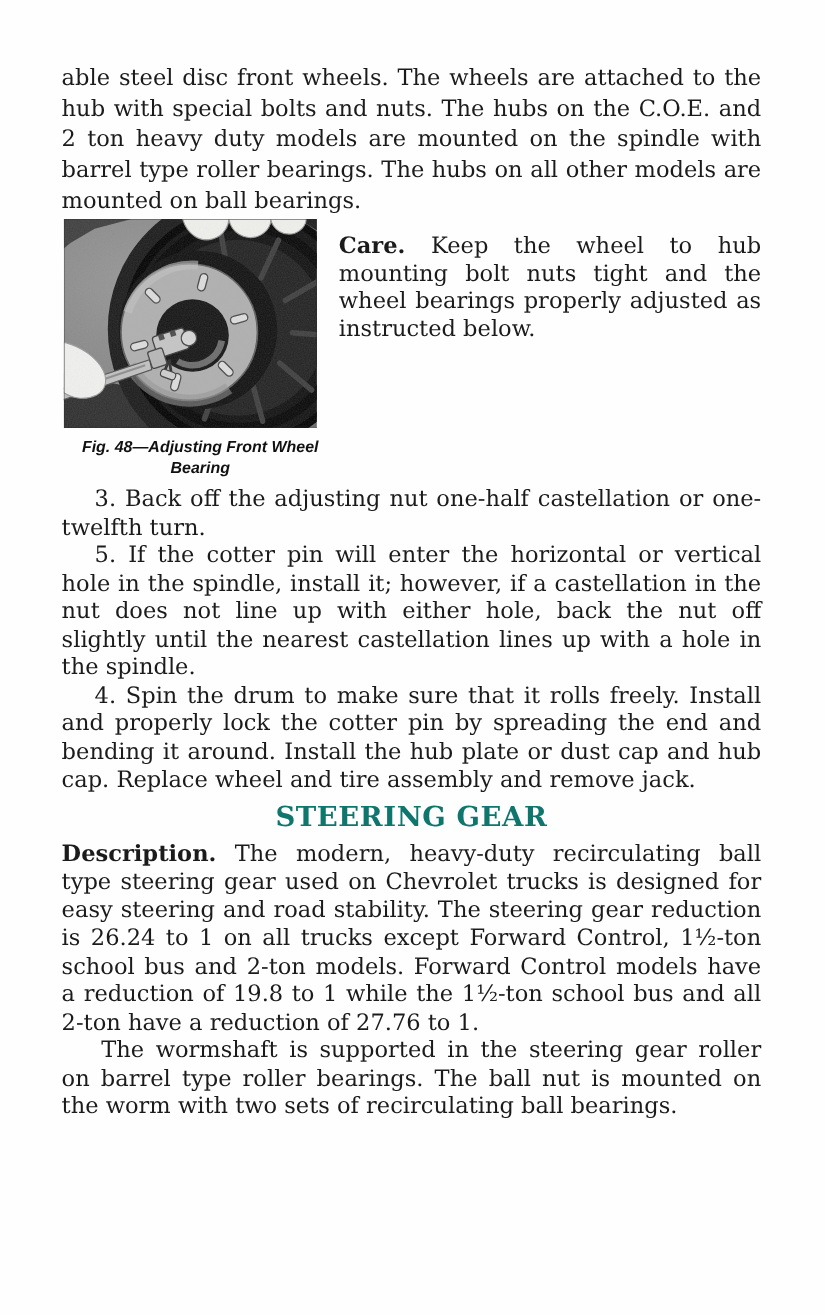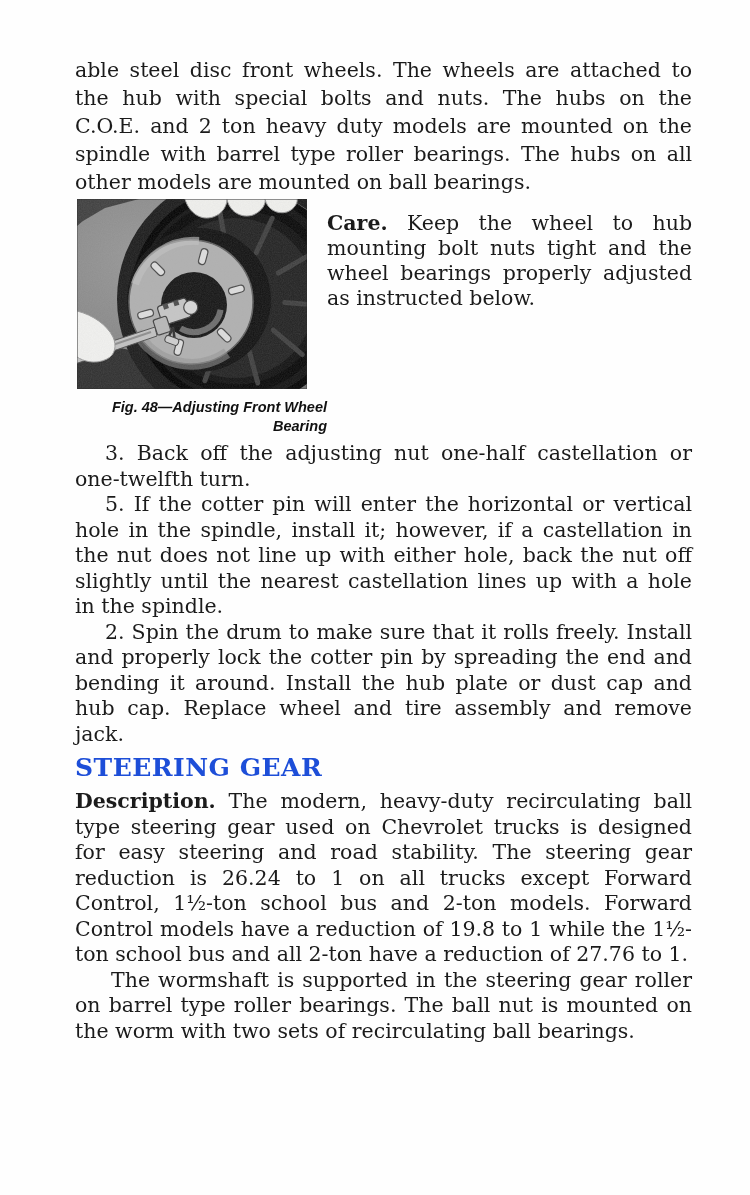--- a/index.html
+++ b/index.html
@@ -8,21 +8,21 @@
     background:#ffffff;
     font-family:"DejaVu Serif", serif;
     -webkit-font-smoothing:antialiased;
   }
   .page{
     position:relative;
     width:750px;height:1195px;
     box-sizing:border-box;
     background:#fefefe;
     color:#1b1b1b;
-    padding:56px 58px 0 75px;
+    padding:56px 58px 0 56px;
     overflow:hidden;
   }
   .body-p{
     margin:0;
     font-size:20.5px;
     line-height:25.5px;
     text-align:justify;
     color:#1b1b1b;
   }
   .intro{line-height:28px;}
@@ -43,41 +43,42 @@
     display:block;
     width:230px;height:190px;
     margin-left:2px;
   }
   .figure-caption{
     font-family:"Liberation Sans", sans-serif;
     font-weight:bold;
     font-style:italic;
     font-size:14.5px;
     line-height:19px;
-    text-align:right;
+    text-align:center;
     color:#111111;
     margin-top:9px;
     width:252px;
   }
   .cap-line{display:block;}
   .side-col{flex:1 1 auto;min-width:0;}
   .side-p{
     margin:12px 0 6px 0;
     font-size:20.5px;
     line-height:25px;
     text-align:justify;
     color:#1b1b1b;
   }
   .section-heading{
     margin:6px 0 6px 0;
     font-size:25px;
     line-height:30px;
     font-weight:bold;
+    text-align:center;
     letter-spacing:0.5px;
-    color:#1d4ed8;
+    color:#0f766e;
   }
 </style>
 </head>
 <body>
 
 <div class="page">
 
   <p class="body-p intro">able steel disc front wheels. The wheels are attached to the hub with special bolts and nuts. The hubs on the C.O.E. and 2 ton heavy duty models are mounted on the spindle with barrel type roller bearings. The hubs on all other models are mounted on ball bearings.</p>
 
   <div class="figure-band">
@@ -170,20 +171,20 @@
       </figcaption>
     </figure>
 
     <div class="side-col">
       <p class="side-p"><span class="lead">Care.</span><span> Keep the wheel to hub mounting bolt nuts tight and the wheel bearings properly adjusted as instructed below.</span></p>
     </div>
   </div>
 
   <p class="body-p step">3. Back off the adjusting nut one-half castellation or one-twelfth turn.</p>
   <p class="body-p step">5. If the cotter pin will enter the horizontal or vertical hole in the spindle, install it; however, if a castellation in the nut does not line up with either hole, back the nut off slightly until the nearest castellation lines up with a hole in the spindle.</p>
-  <p class="body-p step">2. Spin the drum to make sure that it rolls freely. Install and properly lock the cotter pin by spreading the end and bending it around. Install the hub plate or dust cap and hub cap. Replace wheel and tire assembly and remove jack.</p>
+  <p class="body-p step">4. Spin the drum to make sure that it rolls freely. Install and properly lock the cotter pin by spreading the end and bending it around. Install the hub plate or dust cap and hub cap. Replace wheel and tire assembly and remove jack.</p>
 
   <h2 class="section-heading">STEERING GEAR</h2>
 
   <p class="body-p"><span class="lead">Description.</span><span> The modern, heavy-duty recirculating ball type steering gear used on Chevrolet trucks is designed for easy steering and road stability. The steering gear reduction is 26.24 to 1 on all trucks except Forward Control, 1½-ton school bus and 2-ton models. Forward Control models have a reduction of 19.8 to 1 while the 1½-ton school bus and all 2-ton have a reduction of 27.76 to 1.</span></p>
   <p class="body-p indent-p">The wormshaft is supported in the steering gear roller on barrel type roller bearings. The ball nut is mounted on the worm with two sets of recirculating ball bearings.</p>
 
 </div>
 
 </body></html>

